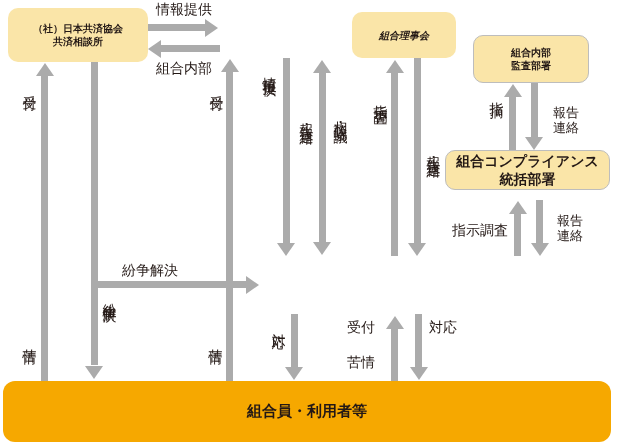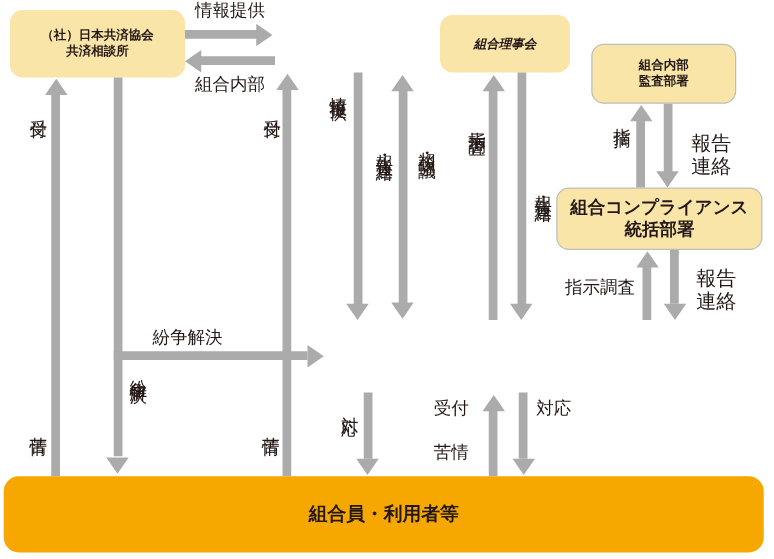--- a/index.html
+++ b/index.html
@@ -38,21 +38,21 @@
     background: var(--orange);
     border-radius: 12px;
   }
   .multiline { white-space: pre-line; }
   .lbl {
     position: absolute;
     color: var(--ink);
     font-size: 14px;
     line-height: 1.15;
   }
-  .lbl.small { font-size: 16px; }
+  .lbl.small { font-size: 13px; }
   .lbl.vert {
     writing-mode: vertical-rl;
     text-orientation: upright;
     letter-spacing: 2px;
   }
   .lbl.ctr { text-align: center; }
   .vline { position: absolute; width: 7px; background: var(--arrow); }
   .hline { position: absolute; height: 7px; background: var(--arrow); }
   .ah { position: absolute; width: 0; height: 0; }
   .ah.up    { border-left: 9px solid transparent; border-right: 9px solid transparent; border-bottom: 13px solid var(--arrow); }
@@ -67,21 +67,21 @@
 
   <div class="box multiline" style="left:8px; top:8px; width:140px; height:54px; font-size:10px;">（社）日本共済協会
 共済相談所</div>
 
 
   <div class="box" style="left:352px; top:12px; width:104px; height:46px; font-size:10px;font-style:italic;">組合理事会</div>
 
   <div class="box bordered multiline" style="left:473px; top:35px; width:116px; height:48px; font-size:10px;">組合内部
 監査部署</div>
 
-  <div class="box bordered multiline" style="left:445px; top:150px; width:165px; height:50px; font-size:14px;text-align:center;">組合コンプライアンス
+  <div class="box bordered multiline" style="left:445px; top:150px; width:165px; height:40px; font-size:14px;text-align:center;">組合コンプライアンス
 統括部署</div>
 
 
   <div class="box orange" style="left:3px; top:381px; width:608px; height:61px; font-size:15px;text-align:center;">組合員・利用者等</div>
 
   <div class="hline" style="left:148px; top:24px; width:59px;"></div>
   <div class="ah right" style="left:205px; top:19px;"></div>
   <div class="lbl ctr" style="left:148px; top:1px; width:72px;">情報提供</div>
 
   <div class="ah left" style="left:148px; top:40px;"></div>

